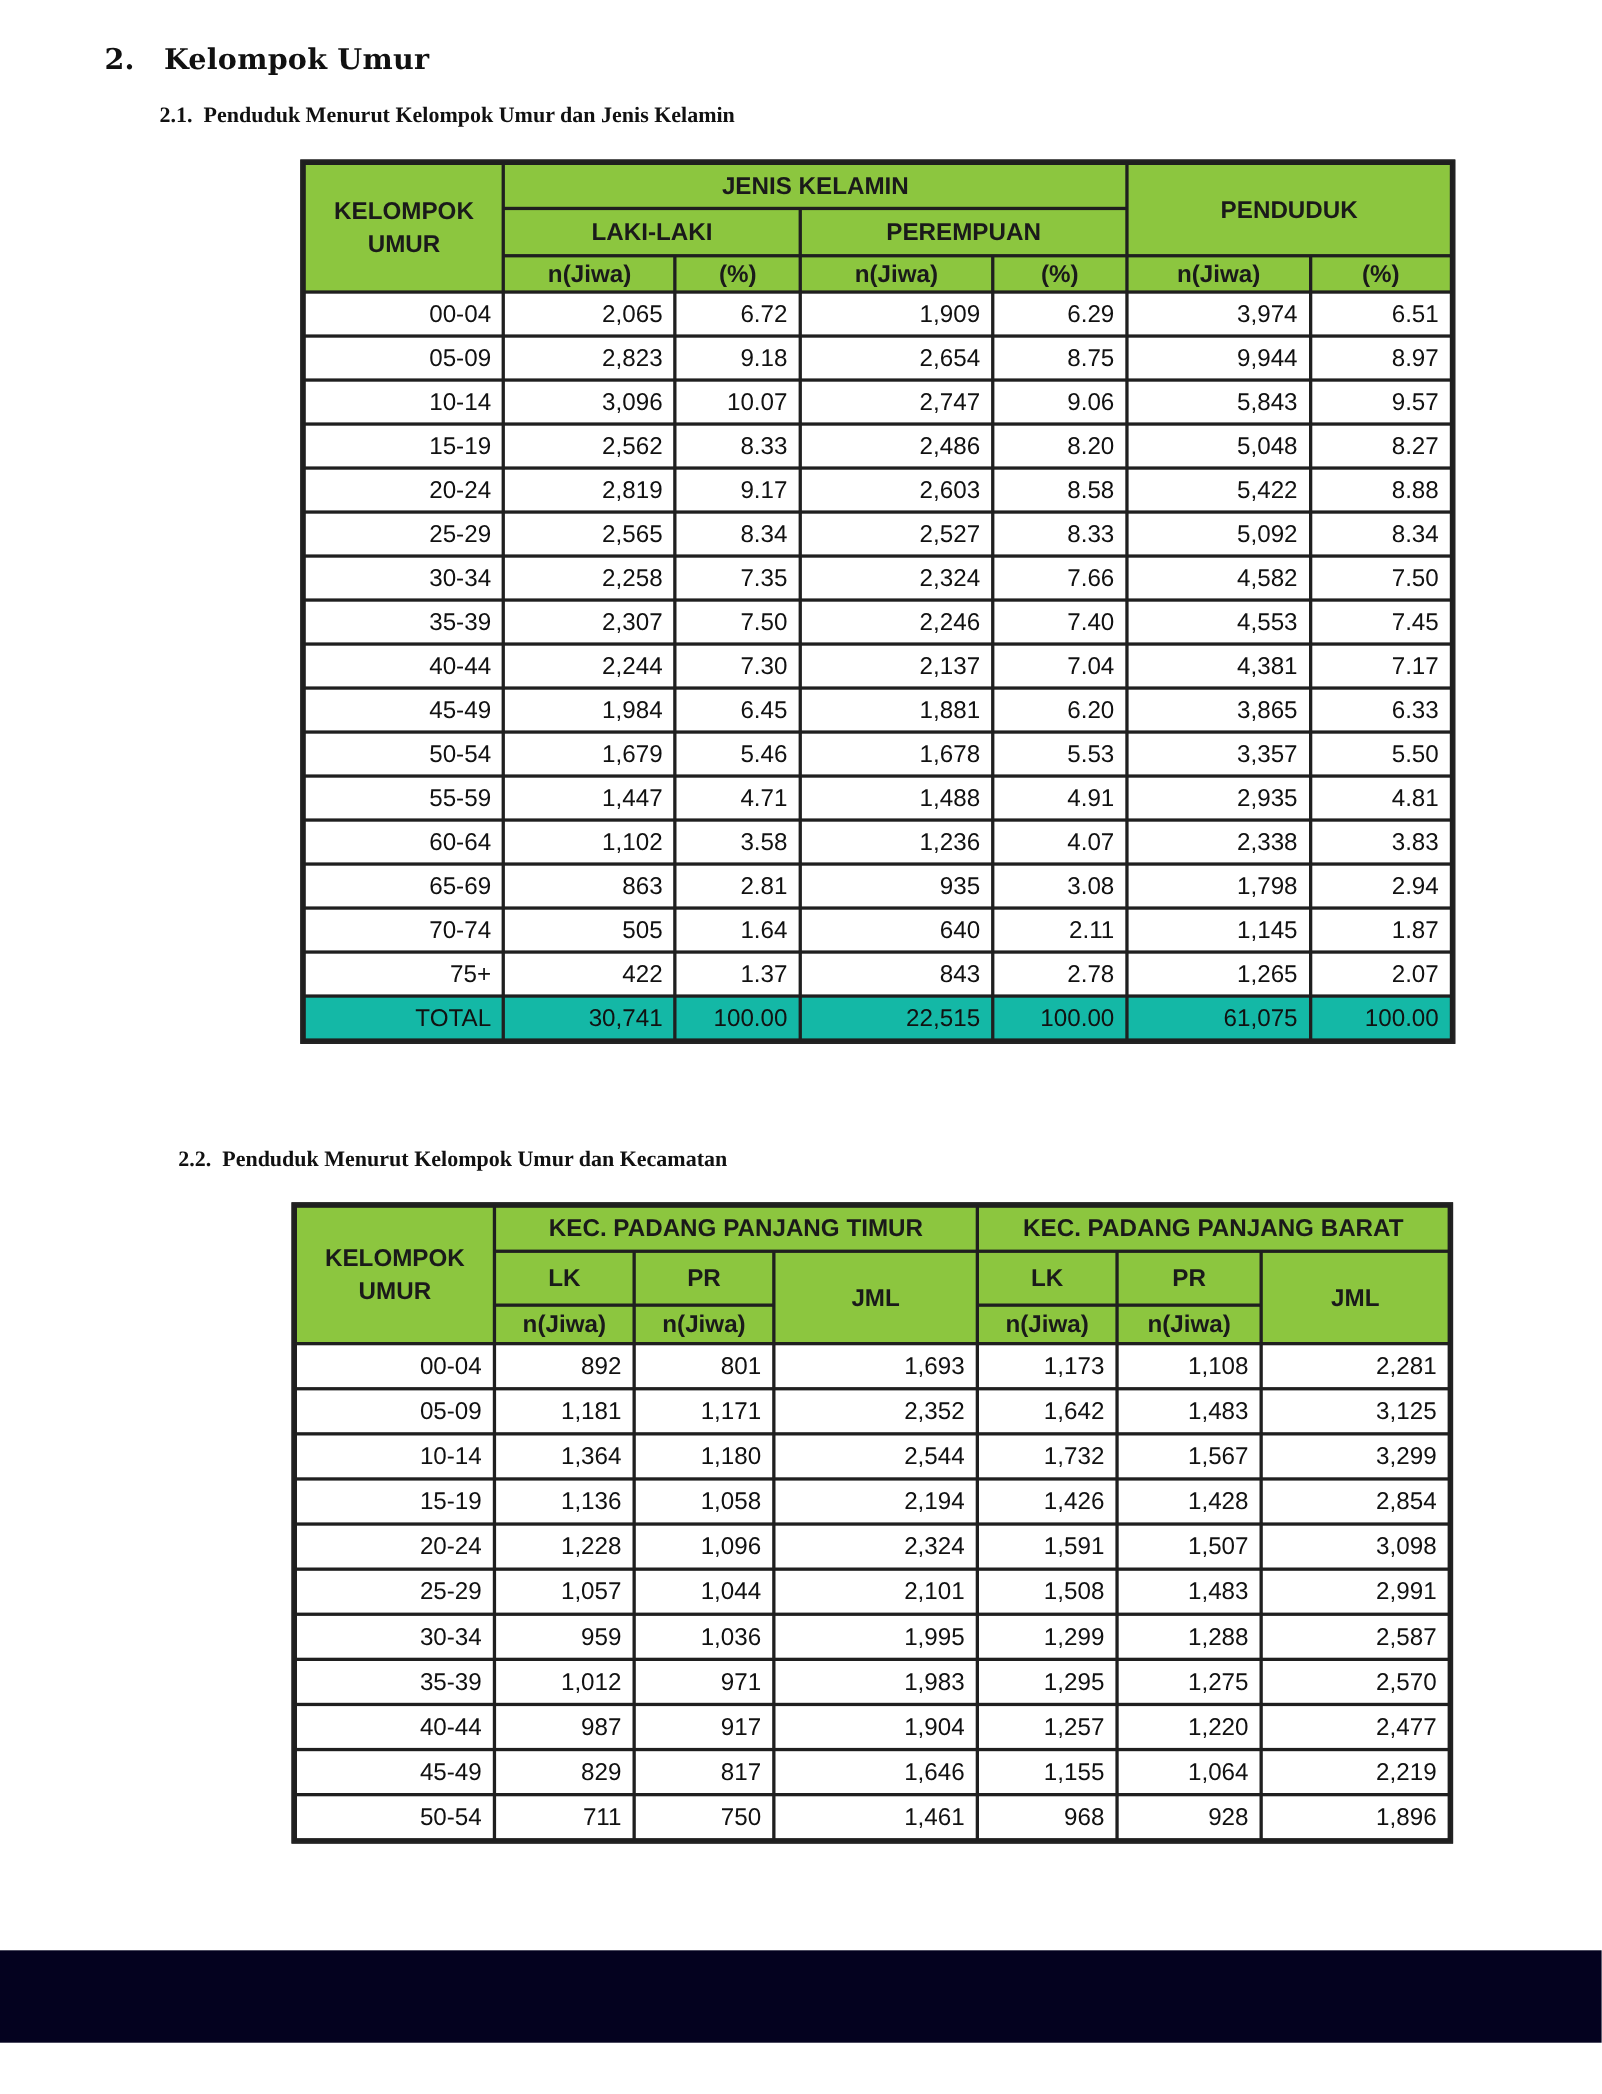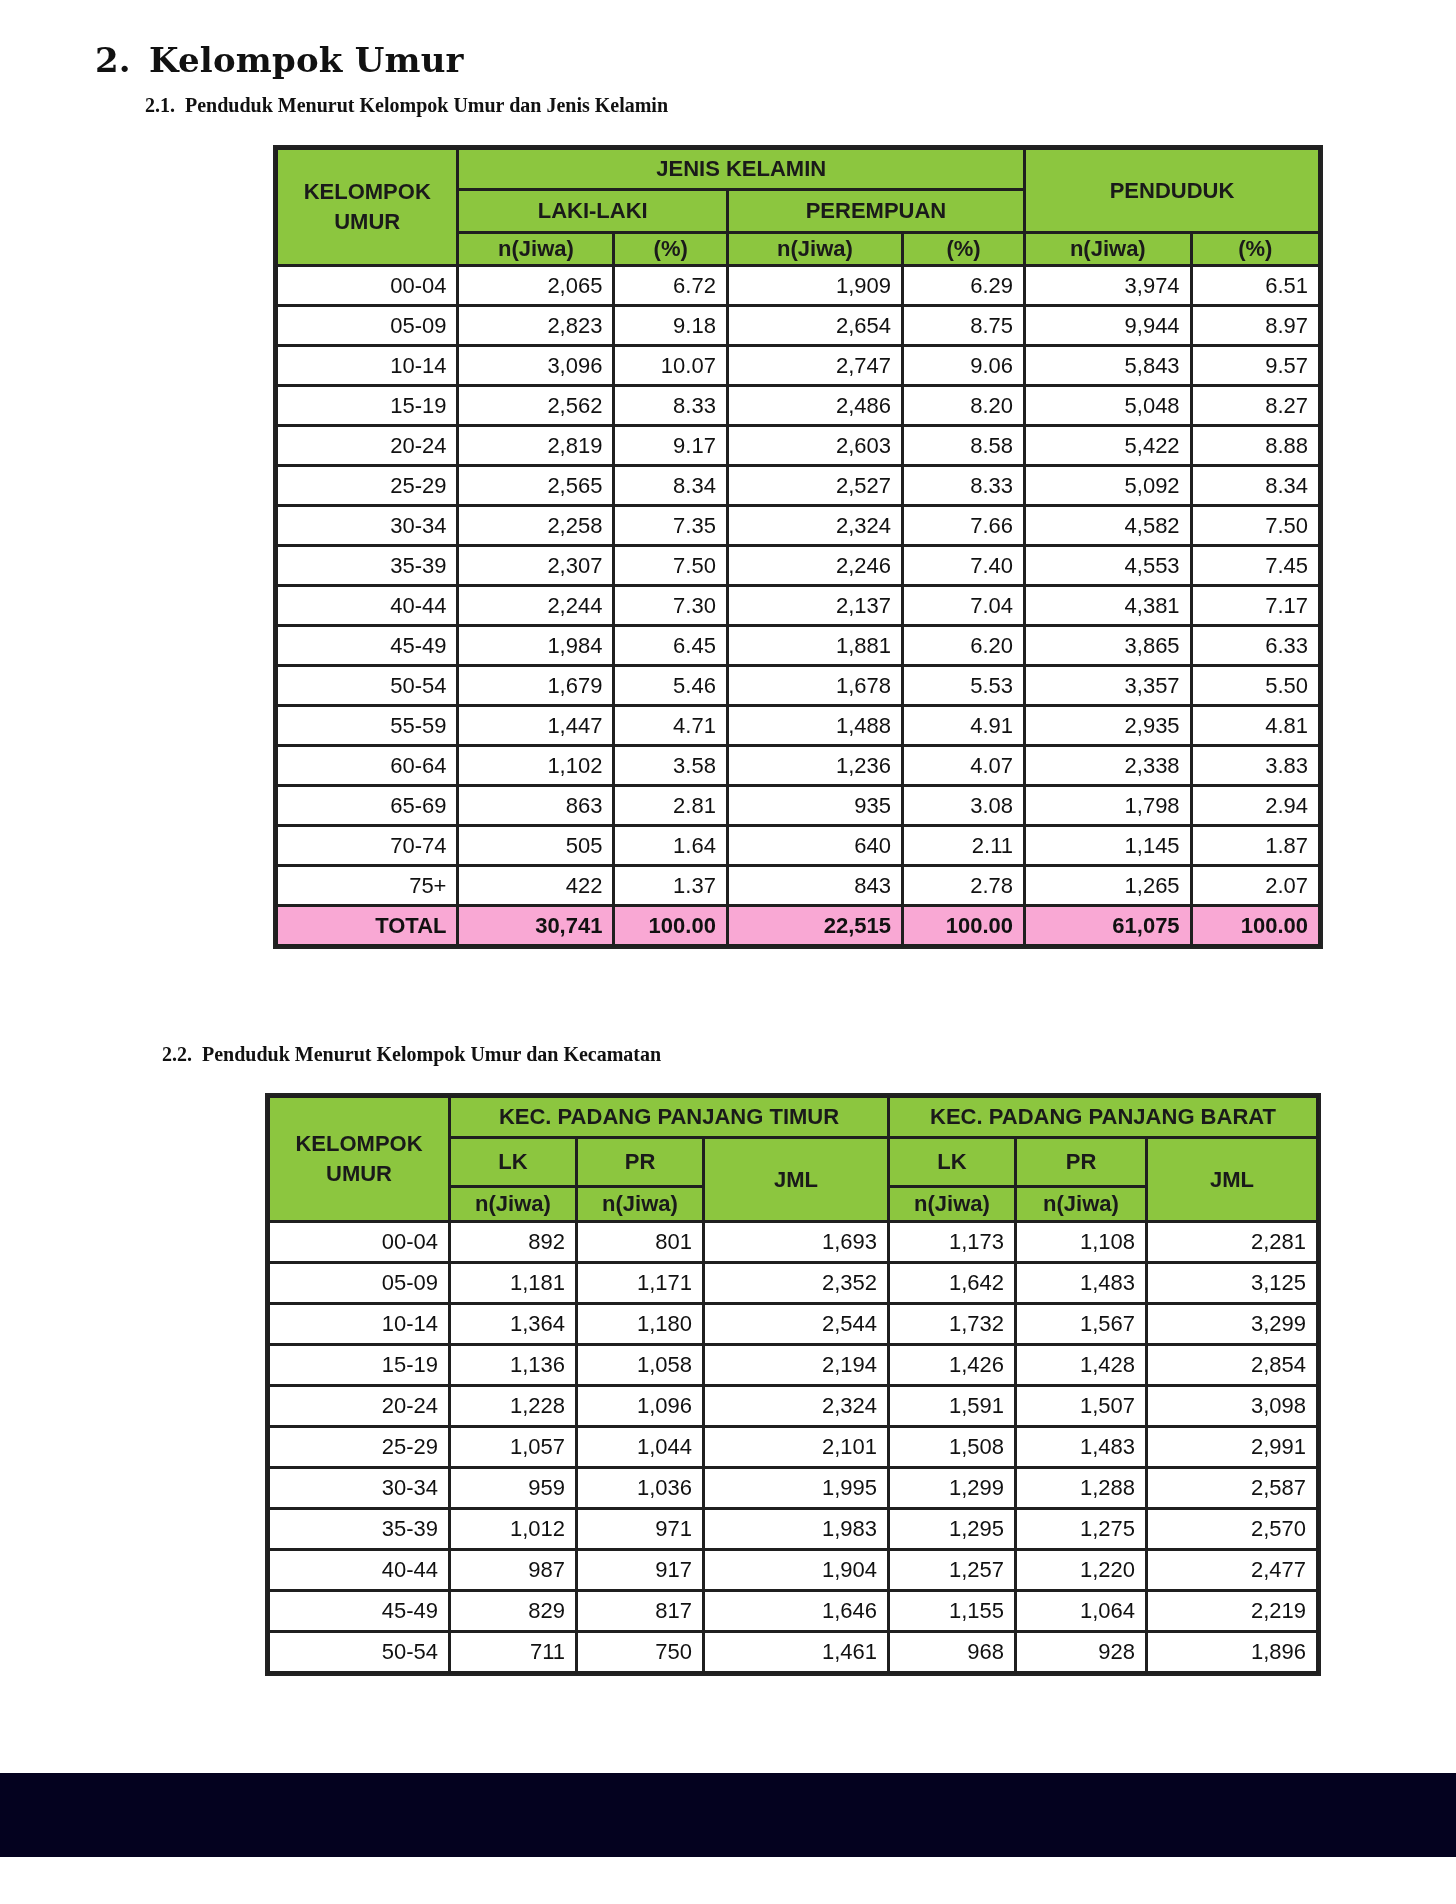--- a/index.html
+++ b/index.html
@@ -1,21 +1,21 @@
 <!DOCTYPE html>
 <html><head>
 <meta charset="utf-8">
 <style>
   html, body { margin: 0; padding: 0; }
   body {
     width: 1456px; height: 1904px; background: #ffffff; position: relative; overflow: hidden;
     font-family: "Liberation Sans", sans-serif; color: #111;
   }
   .h1 {
-    position: absolute; left: 95px; top: 40px; font-size: 34px; font-weight: bold;
+    position: absolute; left: 95px; top: 40px; font-size: 26px; font-weight: bold;
     font-family: "DejaVu Serif", serif; letter-spacing: 0.2px;
   }
   .h1 .num { display: inline-block; width: 54px; }
   .h2 {
     position: absolute; font-size: 20px; font-family: "Liberation Serif", serif; font-weight: bold;
   }
   .h2.a { left: 145px; top: 94px; }
   .h2.b { left: 145px; top: 1043px; margin-left: 17px; }
   .h2 .num { display: inline-block; margin-right: 10px; }
 
@@ -25,21 +25,21 @@
   }
   table.t td, table.t th {
     font-family: "Liberation Sans", sans-serif; font-size: 22px; padding: 0 10px;
     white-space: nowrap; overflow: hidden;
   }
   table.t th {
     background: #8cc63f; color: #1a1a1a; font-weight: bold; text-align: center;
   }
   table.t td { background: #ffffff; text-align: right; color: #111; }
   table.t td.age { text-align: right; }
-  table.t tr.total td { background: #f9a8d4; font-weight: bold; }
+  table.t tr.total td { background: #14b8a6; font-weight: normal; }
 
   #t1 { left: 273px; top: 145px; width: 1050px; }
   #t1 th.top { height: 38px; }
   #t1 th.mid { height: 40px; }
   #t1 th.sub { height: 30px; }
   #t1 td { height: 37px; }
 
   #t2 { left: 265px; top: 1093px; width: 1053px; }
   #t2 th.top { height: 38px; }
   #t2 th.mid { height: 46px; }

